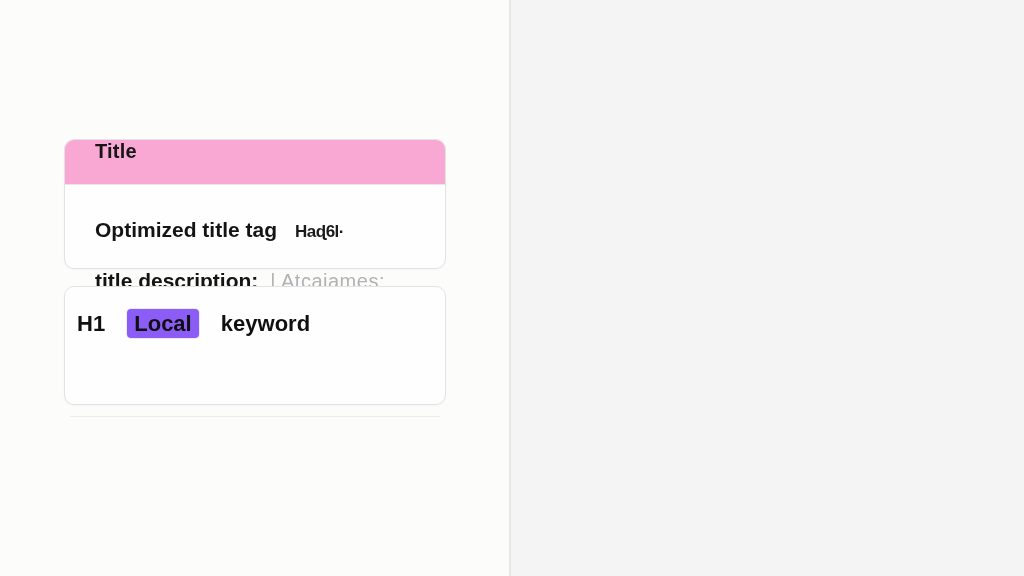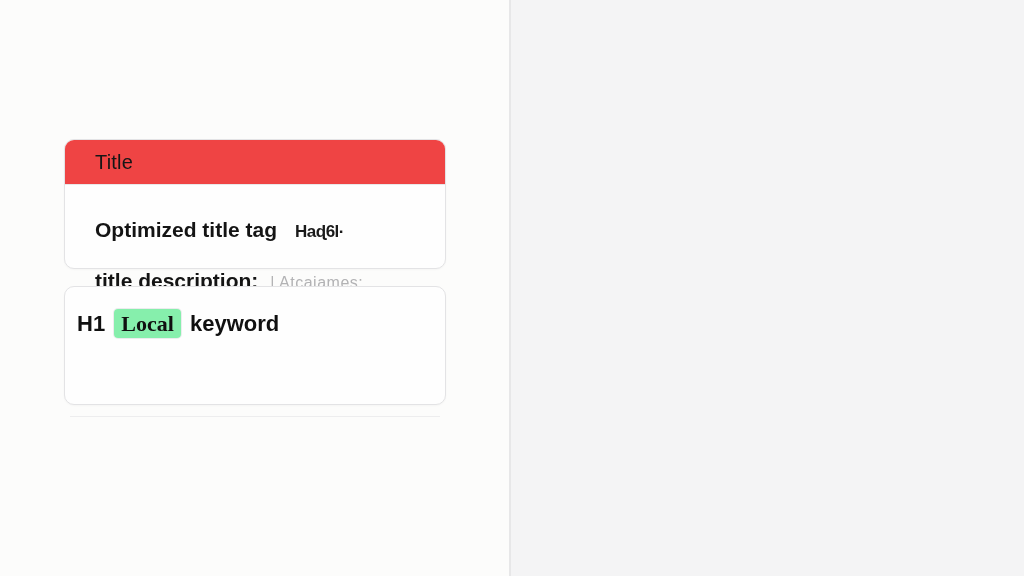--- a/index.html
+++ b/index.html
@@ -13,32 +13,32 @@
   .v-divider{position:absolute;left:509px;top:0;width:2px;height:576px;background:#e7e7e8;}
   .right-panel{position:absolute;left:511px;top:0;width:513px;height:576px;background:#f4f4f5;}
 
   
   .card{
     position:absolute;left:64px;width:380px;
     background:#fefefe;border:1.5px solid #e3e3e5;border-radius:10px;
     box-shadow:0 1px 2px rgba(0,0,0,0.03);
   }
   .card-header{
-    height:44px;background:#ef4444;border-bottom:1px solid #e8e8e9;
-    border-radius:9px 9px 0 0;display:flex;align-items:center;padding-left:30px;
-    font-size:20px;font-weight:normal;color:#161616;letter-spacing:.2px;
+    height:44px;background:#f9a8d4;border-bottom:1px solid #e8e8e9;
+    border-radius:9px 9px 0 0;display:flex;align-items:flex-start;padding-left:30px;
+    font-size:20px;font-weight:bold;color:#161616;letter-spacing:.2px;
   }
   .card-body{padding:11px 16px 12px 30px;}
   .title-card{top:139px;height:128px;}
   .meta-card{top:286px;height:117px;}
   .body-line{font-size:21px;font-weight:bold;color:#141414;line-height:31px;white-space:pre;margin-top:18px;}
   .garbled-dark{font-size:17px;font-weight:bold;color:#1a1a1a;letter-spacing:-0.5px;margin-left:18px;}
-  .garbled-gray{font-size:16px;font-weight:400;color:#b2b2b4;margin-left:12px;letter-spacing:.5px;}
+  .garbled-gray{font-size:20px;font-weight:400;color:#b2b2b4;margin-left:12px;letter-spacing:.5px;}
   .h1-line{font-size:22px;font-weight:bold;color:#101010;margin-top:10px;margin-left:-18px;}
-  .hl-pill{background:#86efac;border-radius:4px;padding:2px 7px;margin:0 3px;box-shadow:0 0 0 1px #ececee;font-family:Liberation Serif, serif;}
+  .hl-pill{background:#8b5cf6;border-radius:4px;padding:2px 7px;margin:0 16px;box-shadow:0 0 0 1px #ececee;}
   .faint-line{position:absolute;left:70px;top:416px;width:370px;height:1px;background:#ededee;}
 </style>
 </head>
 <body>
 
 <div class="left-panel">
 
   <div class="card title-card">
     <div class="card-header">
       <span>Title</span>

